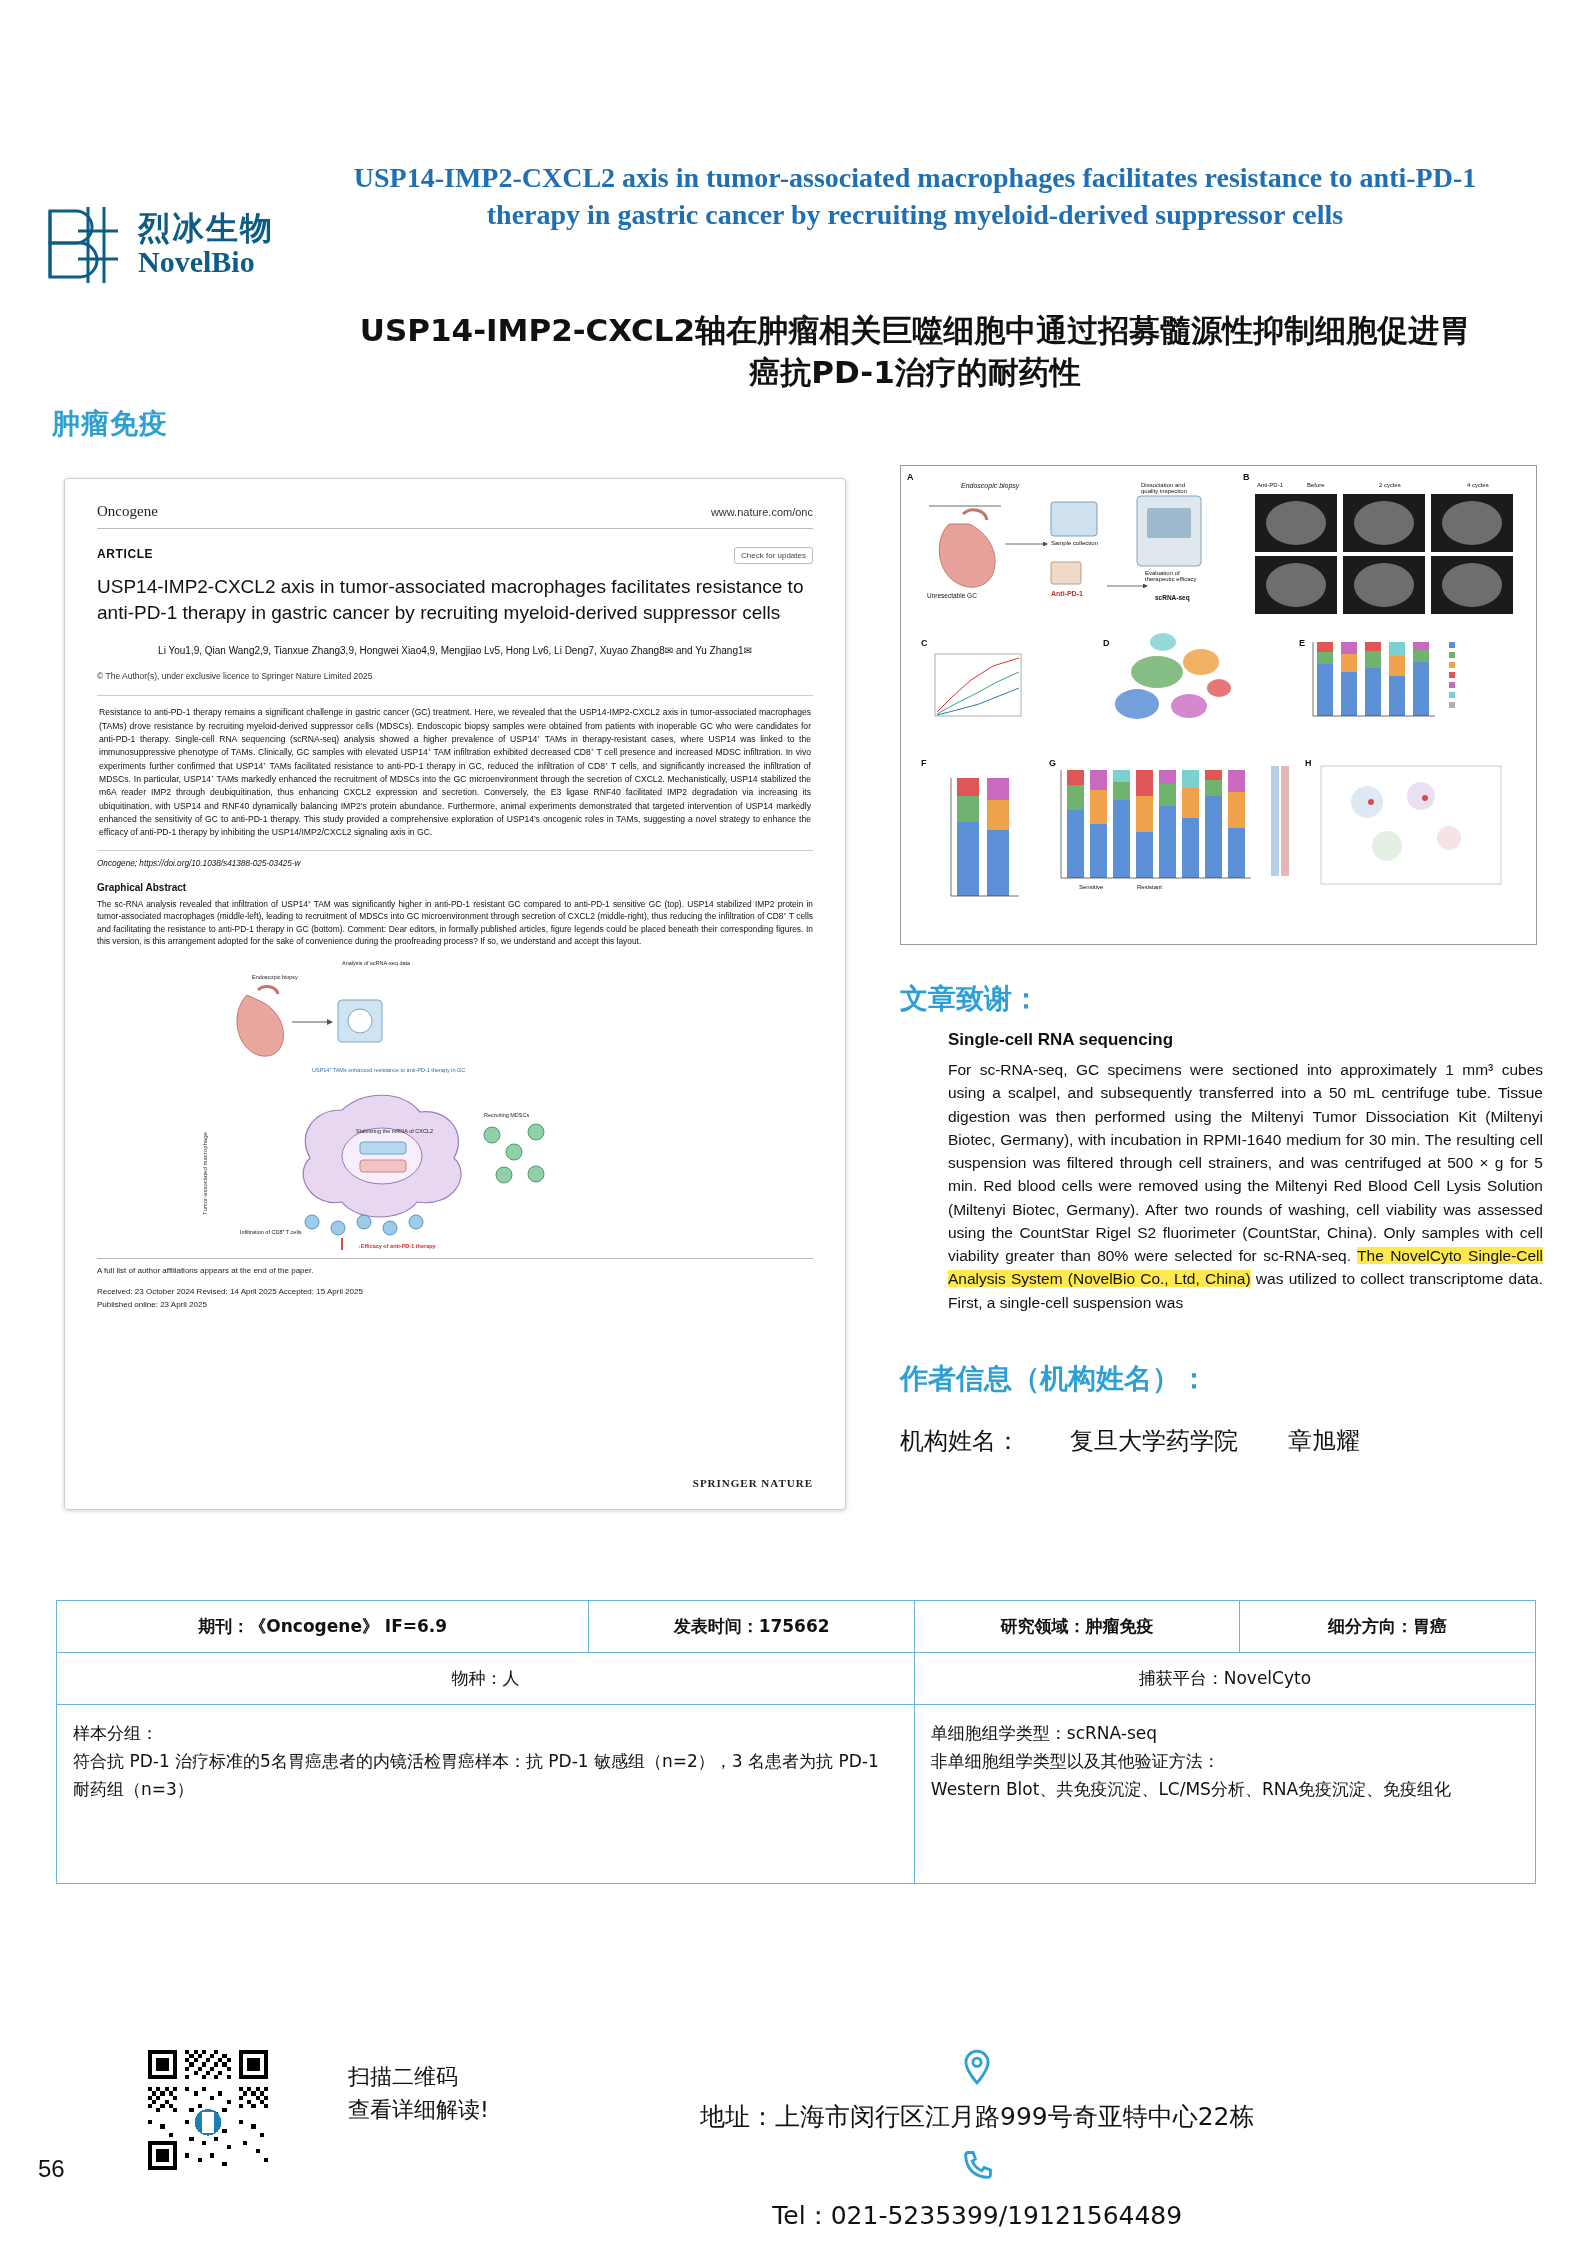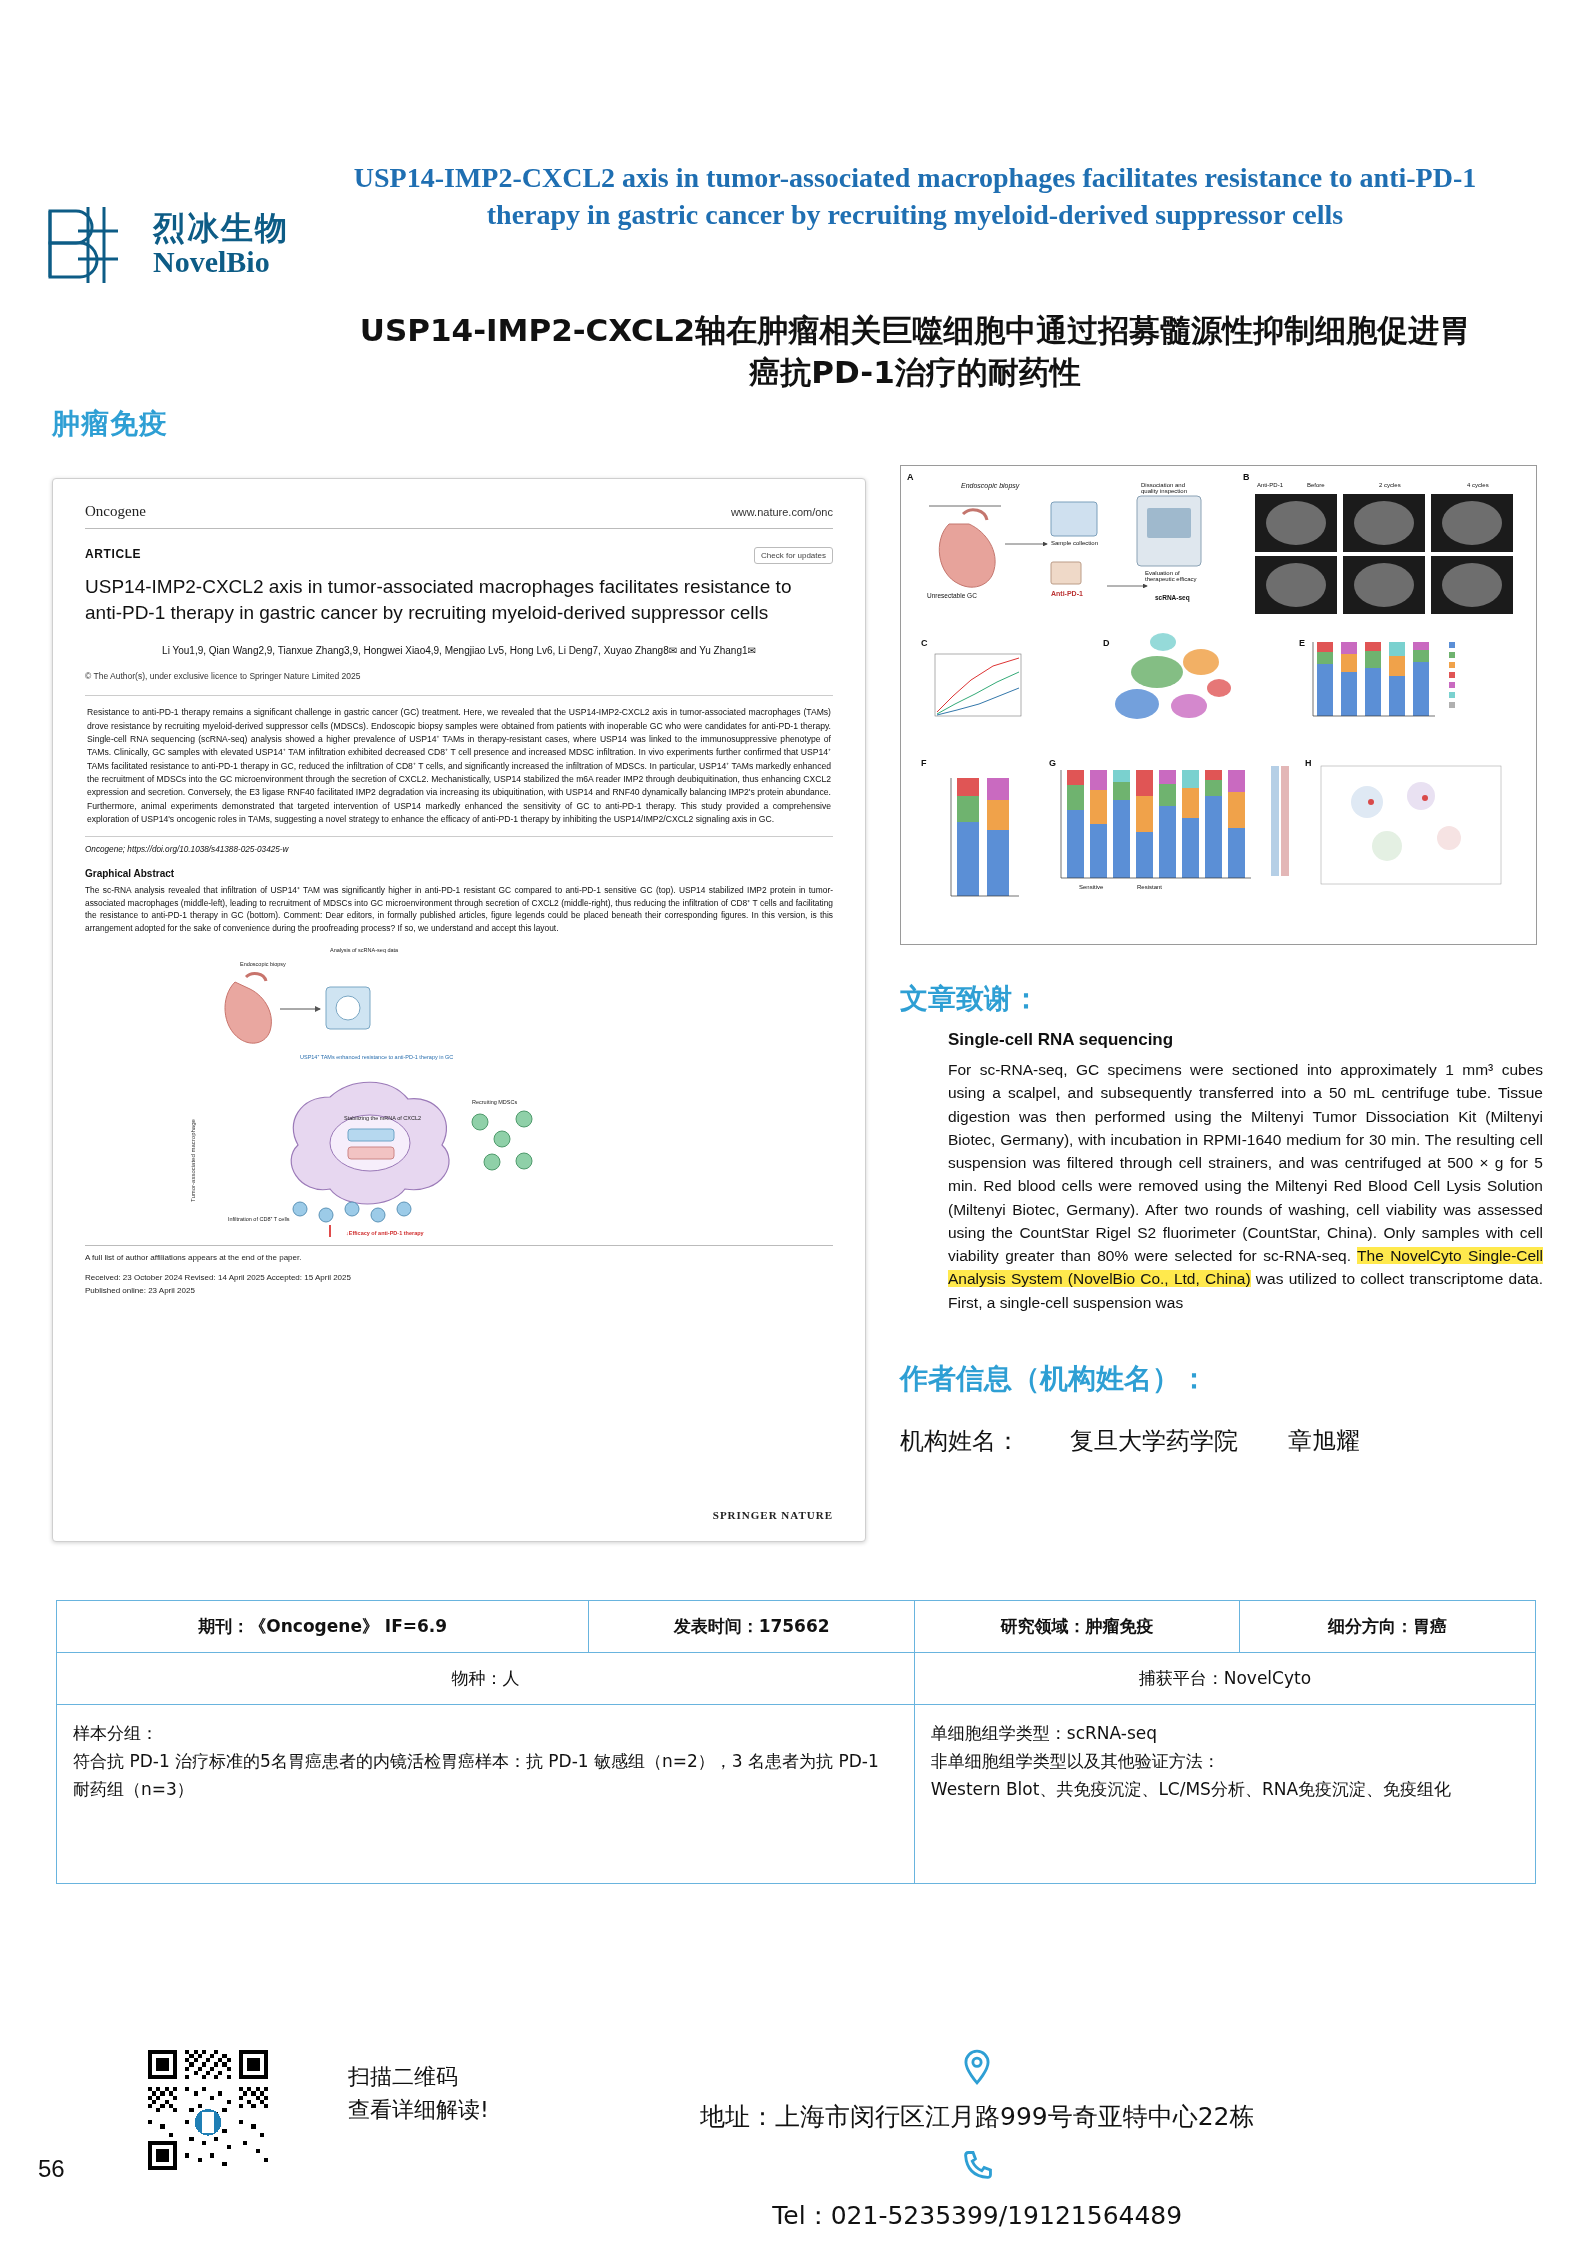--- a/index.html
+++ b/index.html
@@ -7,21 +7,21 @@
     width:1587px;height:2245px;
     background:#ffffff;
     font-family:"Liberation Sans", sans-serif;
     color:#111;
     position:relative;
     overflow:hidden;
   }
   .page{position:relative;width:1587px;height:2245px;}
 
   
-  .logo-block{position:absolute;left:32px;top:190px;width:300px;height:110px;display:flex;align-items:center;gap:25px;}
+  .logo-block{position:absolute;left:32px;top:190px;width:300px;height:110px;display:flex;align-items:center;gap:10px;}
   .logo-mark{width:96px;height:96px;position:relative;flex:0 0 auto;}
   .logo-text{display:flex;flex-direction:column;justify-content:center;line-height:1.05;}
   .logo-cn{font-family:"DejaVu Sans", sans-serif;font-size:32px;font-weight:bold;color:#0d5c86;letter-spacing:2px;}
   .logo-en{font-family:"Liberation Serif", serif;font-size:30px;font-weight:bold;color:#0d5c86;letter-spacing:0px;}
 
   
   .title-en{
     position:absolute;left:350px;top:160px;width:1130px;
     text-align:center;
     font-family:"Liberation Serif", serif;
@@ -37,24 +37,24 @@
   }
 
   .field-tag{
     position:absolute;left:52px;top:405px;
     font-family:"DejaVu Sans", sans-serif;
     font-size:28px;font-weight:bold;color:#2e9fd4;letter-spacing:1px;
   }
 
   
   .paper-card{
-    position:absolute;left:52px;top:478px;width:780px;height:1030px;
+    position:absolute;left:64px;top:478px;width:780px;height:1030px;
     background:#fff;border:1px solid #cfcfcf;border-radius:4px;
     box-shadow:0 1px 4px rgba(0,0,0,.18);
-    padding:16px;
+    padding:0;
     overflow:hidden;
   }
   .paper-inner{position:absolute;left:32px;top:24px;right:32px;bottom:20px;}
   .p-head{display:flex;justify-content:space-between;align-items:center;font-size:13px;color:#333;}
   .p-head .jr{font-family:"Liberation Serif", serif;font-size:15px;color:#222;}
   .p-head .url{font-size:11px;color:#333;}
   .p-rule{height:1px;background:#bbb;margin:8px 0 18px;}
   .p-article{font-size:12px;font-weight:bold;letter-spacing:.6px;color:#111;margin-bottom:2px;}
   .p-title{
     font-family:"Liberation Sans", sans-serif;

